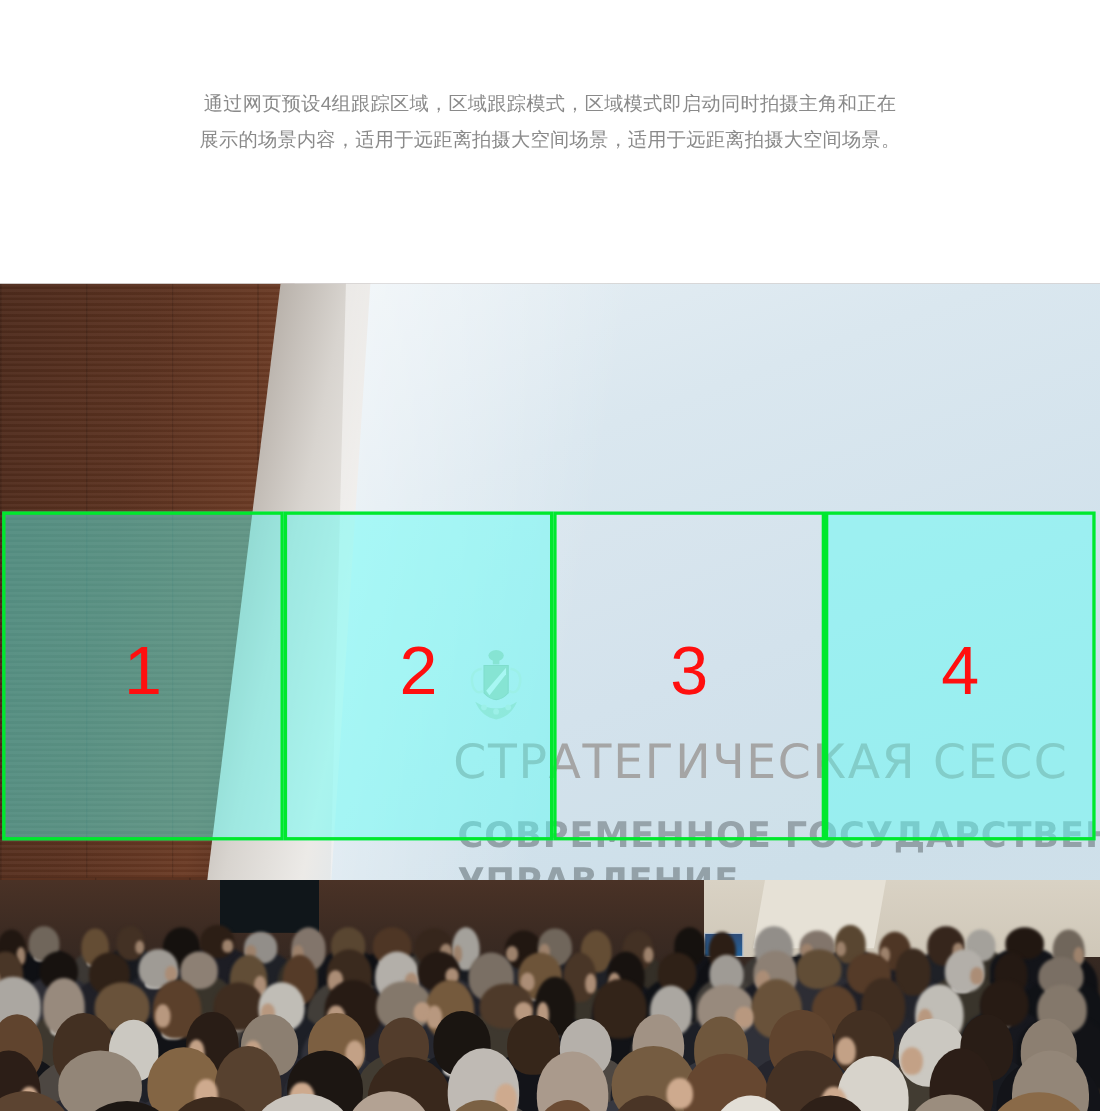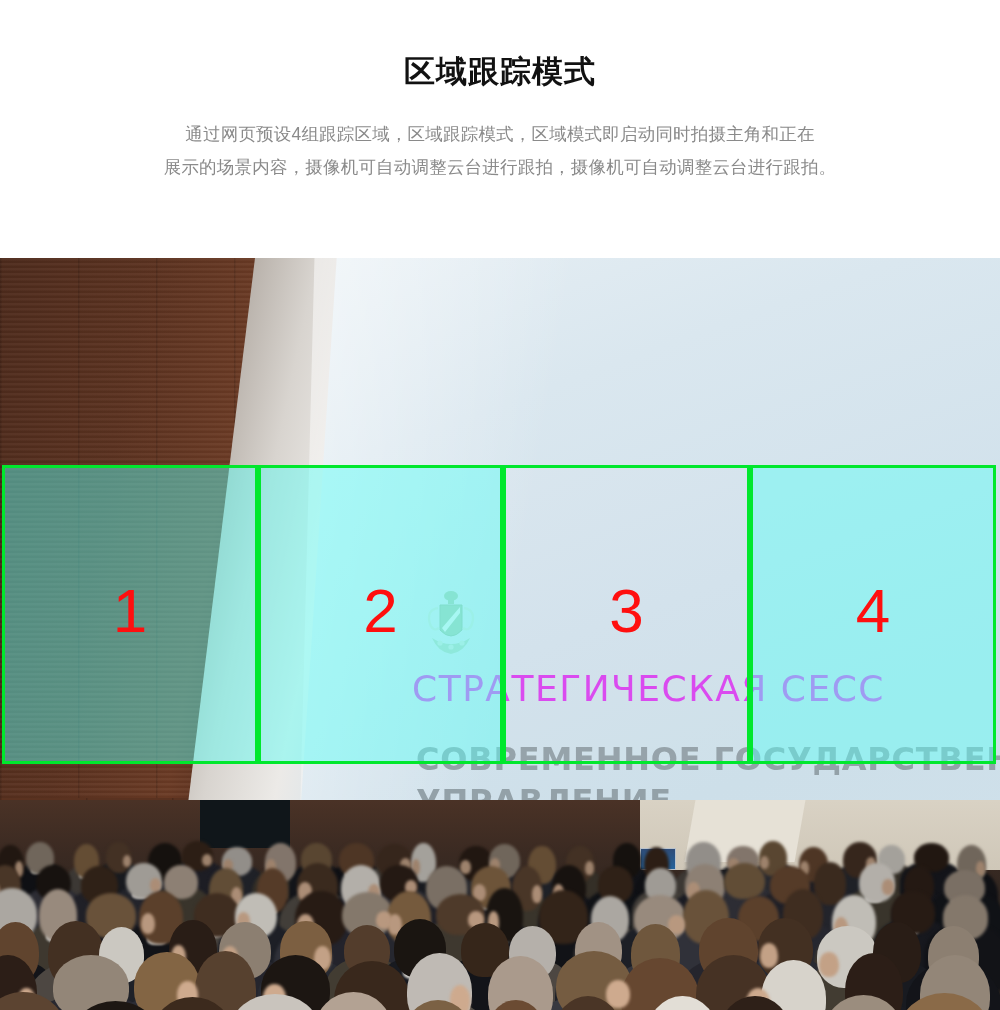--- a/index.html
+++ b/index.html
@@ -102,23 +102,23 @@
     position: absolute;
     left: 420px; top: 330px;
     width: 62px; height: 72px;
     opacity: 0.62;
   }
 
   
   .slide-line1 {
     position: absolute;
     left: 412px; top: 410px;
-    font-size: 36px;
+    font-size: 43px;
     letter-spacing: 1.5px;
-    color: #d946ef;
+    color: #a3a3a3;
     white-space: nowrap;
     font-weight: 400;
     font-family: "DejaVu Sans", sans-serif;
   }
   .slide-line2 {
     position: absolute;
     left: 416px; top: 482px;
     font-size: 32px;
     font-weight: bold;
     letter-spacing: 0.8px;
@@ -307,24 +307,23 @@
   .phone-glow {
     position: absolute; left: 480px; top: 166px; width: 30px; height: 38px;
     background: linear-gradient(180deg, #e9eef5 0%, #bccbdd 100%);
     border-radius: 3px;
   }
 </style>
 </head>
 <body>
 
 <div class="text-section">
-  <h1 class="page-title">区域跟踪模式</h1>
   <div class="page-desc">
     <span class="line">通过网页预设4组跟踪区域，区域跟踪模式，区域模式即启动同时拍摄主角和正在</span>
-    <span class="line">展示的场景内容，摄像机可自动调整云台进行跟拍，摄像机可自动调整云台进行跟拍。</span>
+    <span class="line">展示的场景内容，适用于远距离拍摄大空间场景，适用于远距离拍摄大空间场景。</span>
   </div>
 </div>
 
 <div class="photo">
 
   <div class="wood-wall"></div>
   <div class="wood-wall-lower"></div>
   <div class="side-panel"></div>
 
   <div class="screen"></div>

